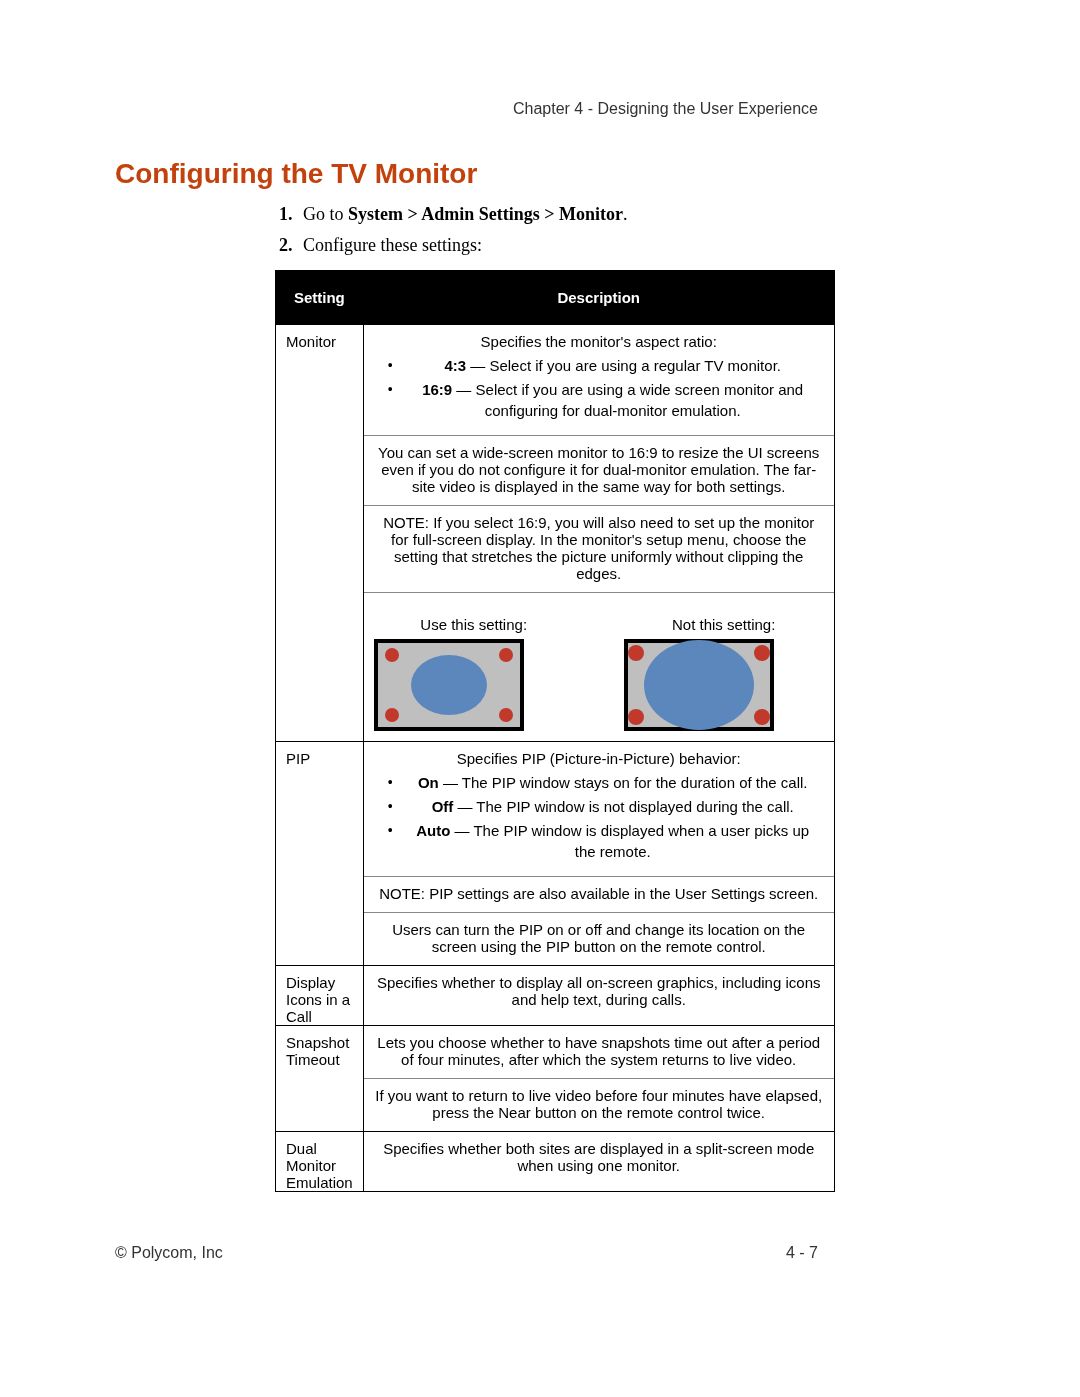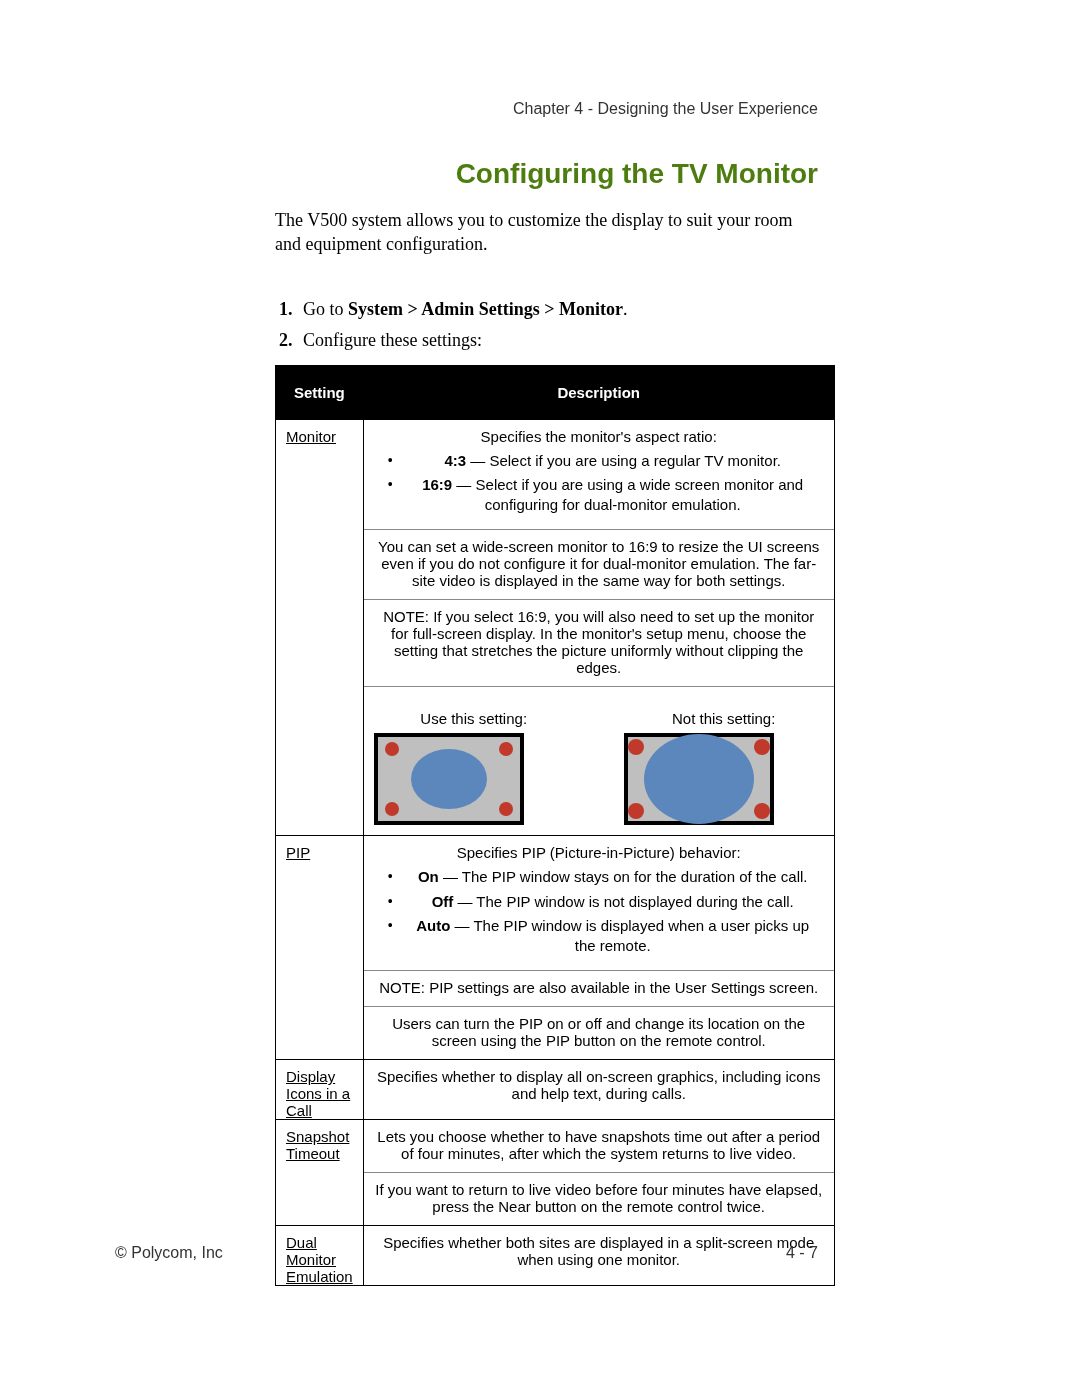--- a/index.html
+++ b/index.html
@@ -18,24 +18,23 @@
   .chapter-heading {
     text-align: right;
     font-family: "Trebuchet MS", "Lucida Sans", sans-serif;
     font-size: 16px;
     color: #333;
     margin-bottom: 40px;
   }
   h1.section-title {
     font-family: Arial, Helvetica, sans-serif;
     font-weight: bold;
-    color: #4d7c0f;
+    color: #c2410c;
     font-size: 28px;
     margin: 0 0 14px 0;
-    text-align: right;
   }
   .indent-block {
     margin-left: 160px;
     margin-right: 0;
   }
   .intro {
     font-family: Georgia, "Book Antiqua", serif;
     font-size: 18px;
     line-height: 1.35;
     margin-bottom: 42px;
@@ -78,21 +77,20 @@
   table.settings td {
     border-left: 1px solid #000;
     border-right: 1px solid #000;
     border-top: 1px solid #000;
     padding: 0;
     vertical-align: top;
   }
   table.settings td.setting-cell {
     width: 140px;
     padding: 8px 10px 0 10px;
-    text-decoration: underline;
   }
   .desc-block {
     padding: 8px 10px 10px 10px;
     text-align: center;
   }
   .hr {
     border-top: 1px solid #888;
     margin: 0;
   }
   ul.bullets {
@@ -138,21 +136,20 @@
 </head>
 <body>
 
 <div class="page">
 
   <div class="chapter-heading">Chapter 4 - Designing the User Experience</div>
 
   <h1 class="section-title">Configuring the TV Monitor</h1>
 
   <div class="indent-block">
-    <p class="intro">The V500 system allows you to customize the display to suit your room and equipment configuration.</p>
 
 
     <ol class="steps">
       <li>
         <span>Go to </span><span class="bold">System &gt; Admin Settings &gt; Monitor</span><span>.</span>
       </li>
       <li>Configure these settings:</li>
     </ol>
 
     <table class="settings">

